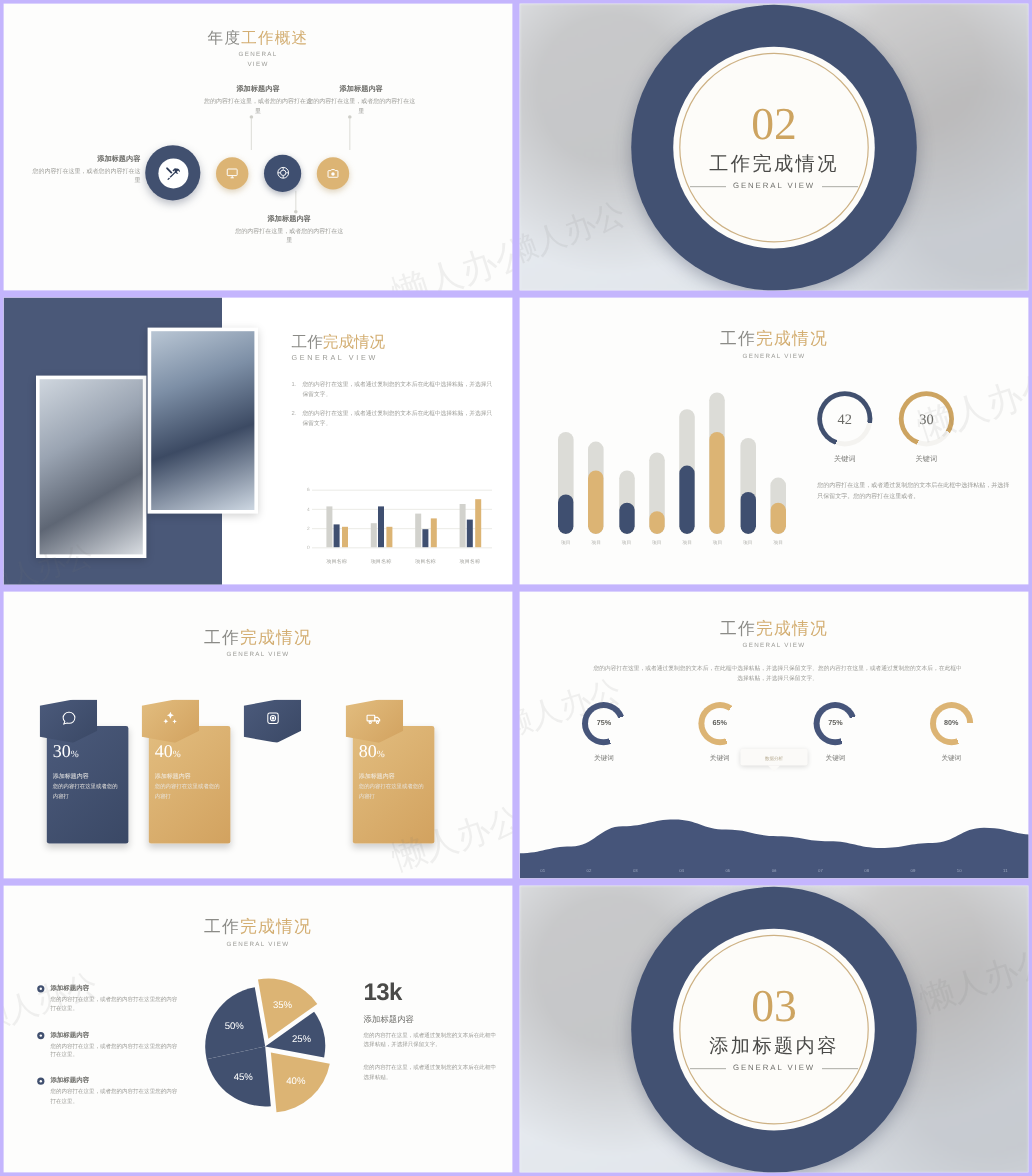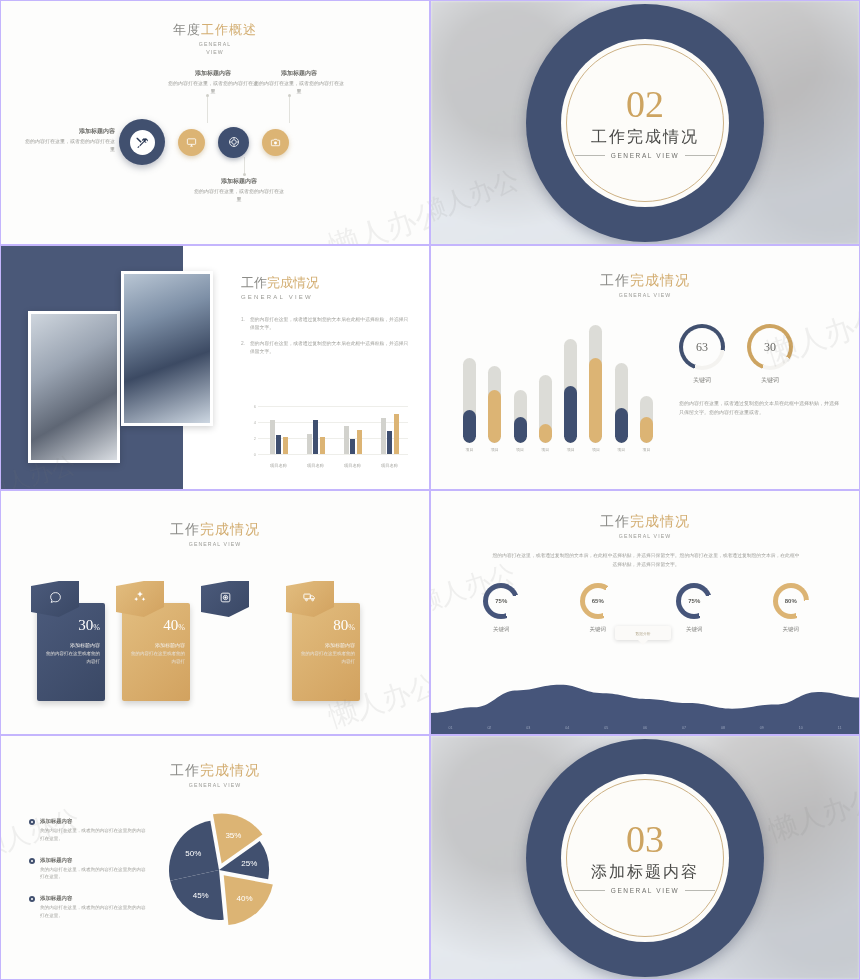--- a/index.html
+++ b/index.html
@@ -14,21 +14,21 @@
     display: grid;
     grid-template-columns: 430px 430px;
     grid-template-rows: 245px 245px 245px 245px;
     background: #ffffff;
   }
   .slide {
     position: relative;
     width: 430px; height: 245px;
     overflow: hidden;
     background: #fdfdfc;
-    border: 1px solid #c4b5fd;
+    border: 3px solid #c4b5fd;
   }
   
   .sld-title { position:absolute; left:0; right:0; text-align:center; }
   .sld-title .t-main { font-family:"Liberation Serif","DejaVu Serif",serif; font-size:14px; letter-spacing:1px; }
   .t-gray { color:#8b8b87; }
   .t-gold { color:#d3ae72; }
   .t-en { font-size:5.2px; letter-spacing:1.1px; color:#9a9a95; margin-top:2px; }
 
   
   .s1 .sld-title { top:20px; }
@@ -118,21 +118,21 @@
 
   
   .s5 .sld-title { top:30px; }
   .cards { position:absolute; left:36px; top:90px; display:flex; gap:17px; }
   .card { position:relative; width:68px; }
   .card .tab { position:relative; width:48px; height:36px; z-index:2;
      clip-path: polygon(0 14%, 58% 0, 100% 0, 100% 72%, 58% 100%, 0 86%);
      display:flex; align-items:center; justify-content:center;
      filter:drop-shadow(0 2px 3px rgba(0,0,0,.22)); margin-left:-6px; }
   .card .body { position:relative; margin-top:-14px; width:68px; height:98px; border-radius:2px;
-     padding:14px 5px 0; text-align:right; box-shadow:0 3px 6px rgba(0,0,0,.18); }
+     padding:14px 5px 0; text-align:left; box-shadow:0 3px 6px rgba(0,0,0,.18); }
   .tab.navy, .body.navy { background:linear-gradient(135deg,#4b5a7b,#3a4865); }
   .tab.gold, .body.gold { background:linear-gradient(135deg,#e2bd7f,#d2a25f); }
   .card .pct { font-family:"Liberation Serif","DejaVu Serif",serif; font-size:15px; color:#fff; }
   .card .pct .u { font-size:8px; }
   .card .chd { font-size:5px; color:#f2f0ec; margin-top:7px; line-height:1.8; }
   .card .cbd { font-size:4.5px; color:#e7e4df; line-height:1.8; }
 
   
   .s6 .sld-title { top:22px; }
   .s6 .lead { position:absolute; left:60px; top:60px; width:310px; text-align:center;
@@ -367,21 +367,21 @@
           <div class="pill" style="height: 47.2px;">
             <div class="fill" style="height: 55%; background: rgb(220, 180, 116);"></div>
           </div>
           <div class="pl">项目</div>
         </div>
       </div>
     <div class="kpis">
       <div class="kpi-row" id="s4kpi">
           <div class="kpi">
             <div class="donut" style="background:conic-gradient(from 200deg,#41506f 0deg 259.2deg,#f4f3f0 259.2deg 360deg)">
-              <div class="hole">63</div>
+              <div class="hole">42</div>
             </div>
             <div class="kl">关键词</div>
           </div>
           <div class="kpi">
             <div class="donut" style="background:conic-gradient(from 200deg,#cda461 0deg 280.8deg,#f4f3f0 280.8deg 360deg)">
               <div class="hole">30</div>
             </div>
             <div class="kl">关键词</div>
           </div>
         </div>
@@ -545,20 +545,26 @@
           <path d="M 66 66 L 106.76416551997721 37.04688601445606 A 50 50 0 0 1 115.11938687078325 75.34268876921023 Z" fill="#41506f"></path>
           <text x="96.28752591505634" y="62.3919916809381" text-anchor="middle" fill="#fff" font-size="8" font-family="&quot;Liberation Sans&quot;,sans-serif">25%</text>
           <path d="M 70.71178265199299 71.17678512596166 L 119.83116952277624 80.51947389517188 A 50 50 0 0 1 75.40383212215198 120.95614502310758 Z" fill="#dcb474"></path>
           <text x="91.57824868224768" y="97.10254782664902" text-anchor="middle" fill="#fff" font-size="8" font-family="&quot;Liberation Sans&quot;,sans-serif">40%</text>
           <path d="M 66 66 L 70.69204947015899 115.77935989714592 A 50 50 0 0 1 17.14915174990915 76.65807793397082 Z" fill="#41506f"></path>
           <text x="47.711381359283195" y="94.03050994715102" text-anchor="middle" fill="#fff" font-size="8" font-family="&quot;Liberation Sans&quot;,sans-serif">45%</text>
           <path d="M 66 66 L 17.14915174990915 76.65807793397082 A 50 50 0 0 1 57.31759111665348 16.7596123493896 Z" fill="#41506f"></path>
           <text x="40.25338141931162" y="51.73409047688041" text-anchor="middle" fill="#fff" font-size="8" font-family="&quot;Liberation Sans&quot;,sans-serif">50%</text>
         </svg>
     </div>
+    <div class="stat">
+      <div class="big">13k</div>
+      <div class="sh">添加标题内容</div>
+      <div class="sp">您的内容打在这里，或者通过复制您的文本后在此框中选择粘贴，并选择只保留文字。</div>
+      <div class="sp" style="margin-top:10px">您的内容打在这里，或者通过复制您的文本后在此框中选择粘贴。</div>
+    </div>
     <div class="wm" style="left:-24px; top:80px; transform:rotate(-18deg); font-size:26px;">懒人办公</div>
   </div>
 
   <div class="slide sec s8">
     <div class="photo-bg"></div>
     <div class="sec-disc"></div>
     <div class="sec-inner">
       <div class="sec-num">03</div>
       <div class="sec-cn">添加标题内容</div>
       <div class="sec-en-row">

